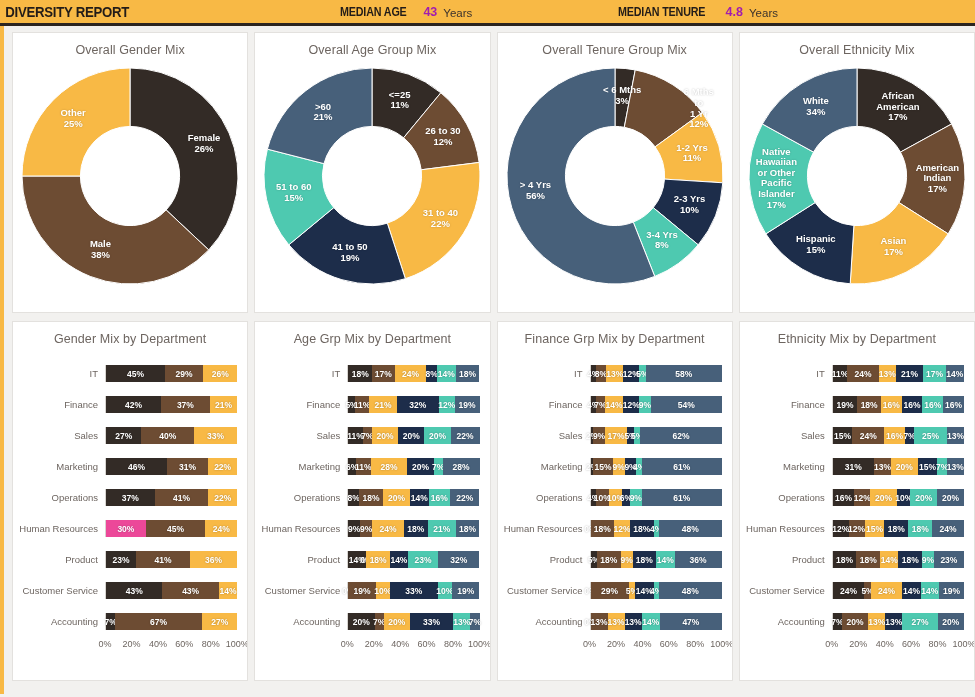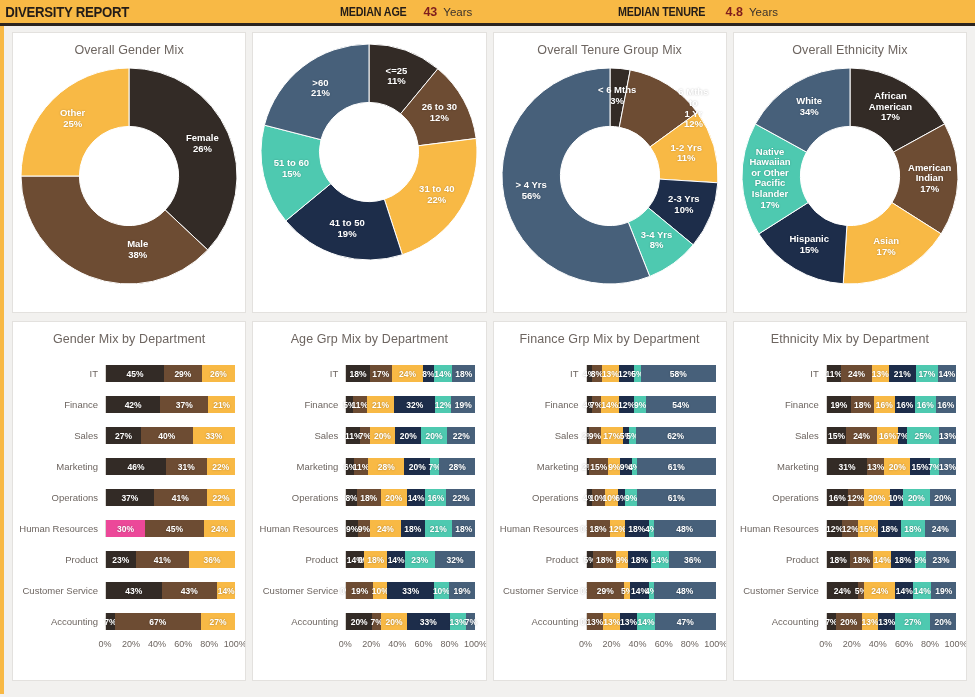--- a/index.html
+++ b/index.html
@@ -16,35 +16,35 @@
     border-bottom: 3px solid #2b2420;
     display: flex;
     align-items: center;
     position: relative;
   }
   #header .title {
     font-size: 15px; font-weight: 700; letter-spacing: -0.3px;
     color: #231c18; padding-left: 6px;
     transform: scaleX(0.88); transform-origin: left center;
   }
-  .kpi { position: absolute; display: flex; align-items: center; gap: 6px; }
+  .kpi { position: absolute; display: flex; align-items: flex-end; gap: 6px; }
   .kpi-label {
     font-size: 12.5px; font-weight: 700; color: #231c18; letter-spacing: -0.2px;
     transform: scaleX(0.86); transform-origin: left center;
   }
-  .kpi-val { font-size: 12.5px; font-weight: 700; color: #7f1d1d; }
+  .kpi-val { font-size: 12.5px; font-weight: 700; color: #a21caf; }
   .kpi-unit { font-size: 11.5px; font-weight: 400; color: #3b322c; }
   #kpi-age { left: 340px; }
   #kpi-ten { left: 618px; }
 
   
   #board {
     position: relative;
     height: 668px;
-    padding: 6px 8px 4px 8px;
+    padding: 6px 0 4px 8px;
     display: grid;
     grid-template-columns: repeat(4, 1fr);
     grid-template-rows: 281px 360px;
     gap: 8px 6px;
     background: #f2f1ef;
     border-left: 4px solid #f8b945;
   }
   .card {
     background: #ffffff;
     border: 1px solid #e3e1de;
@@ -127,28 +127,29 @@
   <div class="card">
     <div class="card-title">Overall Gender Mix</div>
     <div class="donut-wrap">
         <svg width="218" height="218" class="donut">
           <path d="M109 1 A108 108 0 0 1 187.72861176151244 182.9310874402984 L145.1531990769649 142.95011371853332 A49.595 49.595 0 0 0 109 59.405 Z" fill="#332b26" stroke="#ffffff" stroke-width="1"></path>
           <path d="M187.72861176151244 182.9310874402984 A108 108 0 0 1 1 109.00000000000001 L59.405 109 A49.595 49.595 0 0 0 145.1531990769649 142.95011371853332 Z" fill="#6d4c33" stroke="#ffffff" stroke-width="1"></path>
           <path d="M1 109.00000000000001 A108 108 0 0 1 108.99999999999999 1 L108.99999999999999 59.405 A49.595 49.595 0 0 0 59.405 109 Z" fill="#f8b945" stroke="#ffffff" stroke-width="1"></path>
         </svg>
         <div class="slice-label" style="left: 81.5562%; top: 36.6313%;">Female
 26%</div>
-        <div class="slice-label" style="left: 37.3424%; top: 81.2979%; margin-left: 38px;">Male
+        <div class="slice-label" style="left: 37.3424%; top: 81.2979%;">Male
 38%</div>
         <div class="slice-label" style="left: 25.6868%; top: 26.1975%;">Other
 25%</div>
       </div>
   </div>
 
   <div class="card">
+    <div class="card-title">Overall Age Group Mix</div>
     <div class="donut-wrap">
         <svg width="218" height="218" class="donut">
           <path d="M109 1 A108 108 0 0 1 177.8417908928585 25.784569780214767 L140.61304277158627 70.78639572453474 A49.595 49.595 0 0 0 109 59.405 Z" fill="#332b26" stroke="#ffffff" stroke-width="1"></path>
           <path d="M177.8417908928585 25.784569780214767 A108 108 0 0 1 216.14838774196363 95.46401077505513 L158.20392861169154 102.78409828137833 A49.595 49.595 0 0 0 140.61304277158627 70.78639572453474 Z" fill="#6d4c33" stroke="#ffffff" stroke-width="1"></path>
           <path d="M216.14838774196363 95.46401077505513 A108 108 0 0 1 142.37383539249433 211.7141037598766 L124.32569783602551 156.16764792565814 A49.595 49.595 0 0 0 158.20392861169154 102.78409828137833 Z" fill="#f8b945" stroke="#ffffff" stroke-width="1"></path>
           <path d="M142.37383539249433 211.7141037598766 A108 108 0 0 1 25.784569780214767 177.8417908928585 L70.78639572453474 140.61304277158627 A49.595 49.595 0 0 0 124.32569783602551 156.16764792565814 Z" fill="#1d2d4a" stroke="#ffffff" stroke-width="1"></path>
           <path d="M25.784569780214767 177.8417908928585 A108 108 0 0 1 4.39301859810783 82.1414921861957 L60.96311812382554 96.66622504605904 A49.595 49.595 0 0 0 70.78639572453474 140.61304277158627 Z" fill="#4ec9b0" stroke="#ffffff" stroke-width="1"></path>
           <path d="M4.39301859810783 82.1414921861957 A108 108 0 0 1 108.99999999999999 1 L108.99999999999999 59.405 A49.595 49.595 0 0 0 60.96311812382554 96.66622504605904 Z" fill="#47607a" stroke="#ffffff" stroke-width="1"></path>
         </svg>
         <div class="slice-label" style="left: 61.6472%; top: 18.3283%;">&lt;=25

